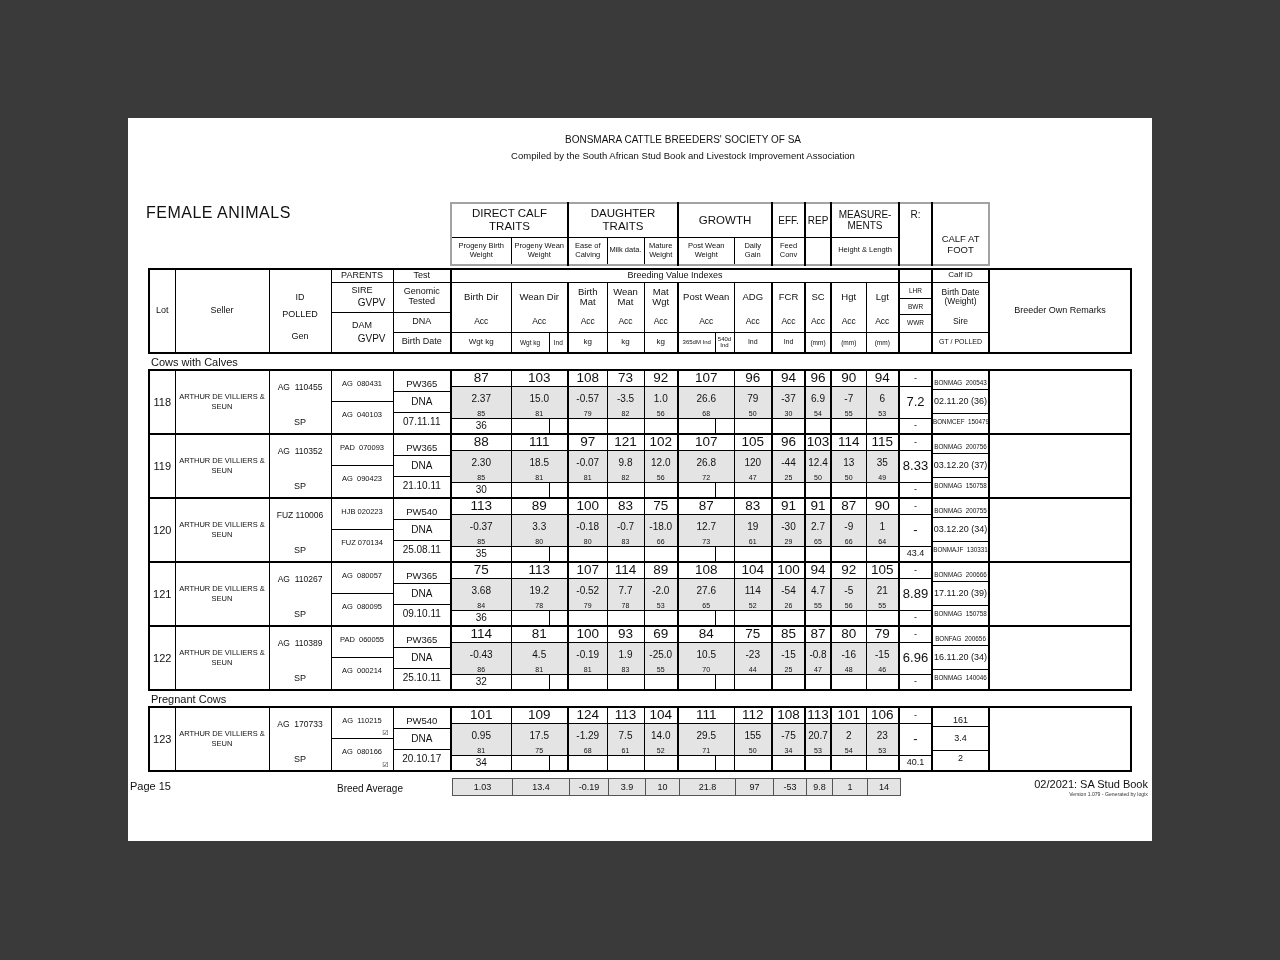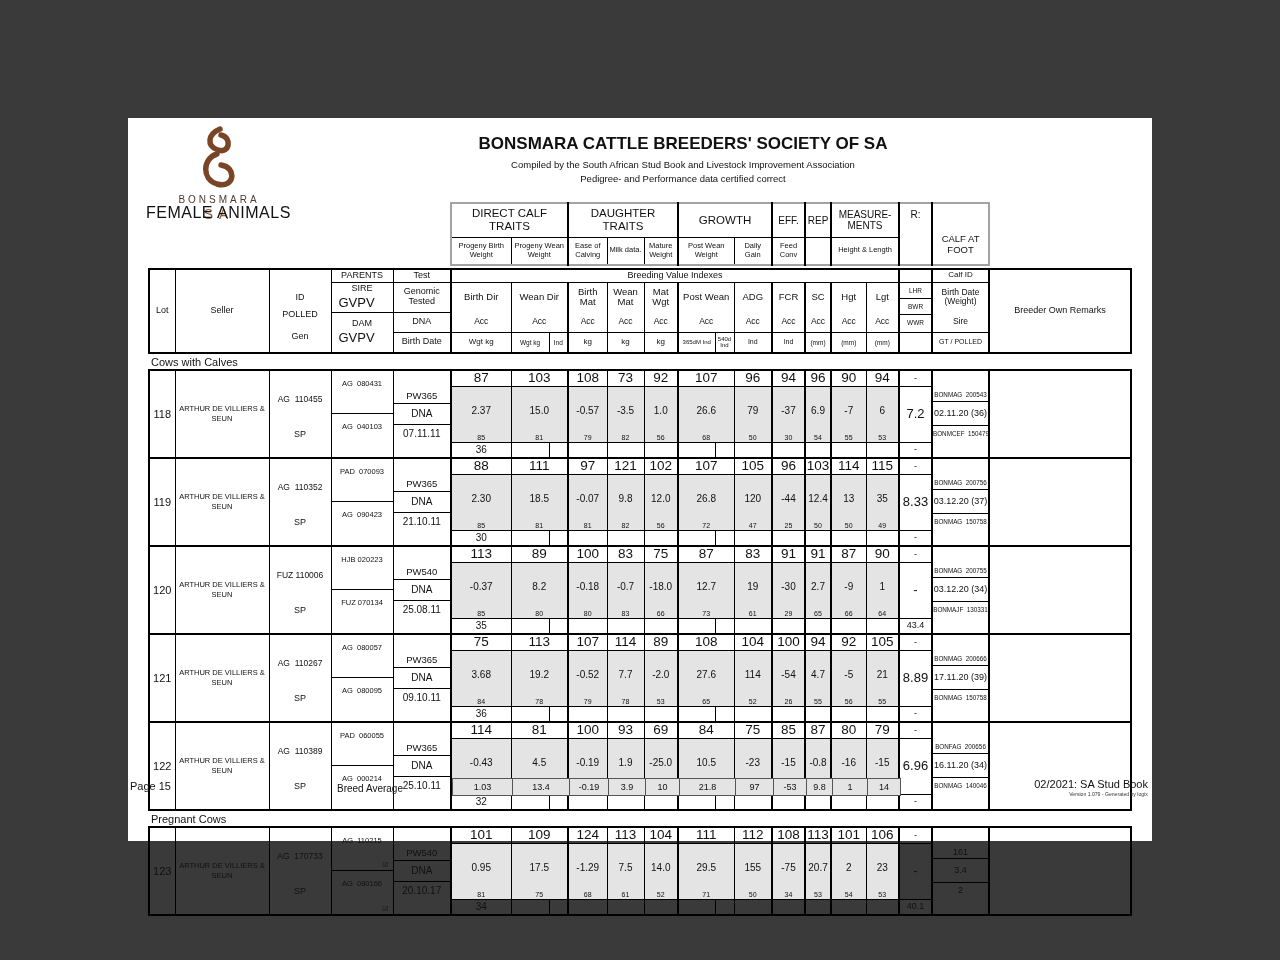--- a/index.html
+++ b/index.html
@@ -6,21 +6,21 @@
 html,body{background:#3a3a3a}
 body{font-family:"Liberation Sans",sans-serif;color:#111}
 .canvas{position:relative;width:1280px;height:960px;background:#3a3a3a;overflow:hidden}
 .page{position:absolute;left:128px;top:118px;width:1024px;height:723px;background:#ffffff}
 
 
 .logo{position:absolute;left:26px;top:6px;width:130px;text-align:center}
 .logo .lname{font-size:10px;letter-spacing:3px;color:#4c3a2e;margin-top:2px}
 .logo .lsub{font-size:14px;letter-spacing:6px;color:#8a5a38;margin-top:1px}
 .titleblk{position:absolute;left:320px;top:16px;width:470px;text-align:center}
-.titleblk .t{font-size:17px;font-weight:bold}
+.titleblk .t{font-size:10px;font-weight:normal}
 .titleblk .s1{font-size:9.5px;margin-top:5px}
 .titleblk .s2{font-size:9.5px;margin-top:3px}
 .auction{position:absolute;right:26px;top:22px;text-align:right;font-size:11px;line-height:1.55}
 .females{position:absolute;left:18px;top:86px;font-size:16px;letter-spacing:.5px}
 
 table{border-collapse:collapse;table-layout:fixed}
 td{overflow:hidden}
 .pre{white-space:pre-line}
 
 
@@ -44,21 +44,21 @@
 .bL2{border-left:2px solid #000 !important}
 
 .h1{height:13px}.h2{height:30px}.h3{height:20px}.h4{height:21px}
 .hc{font-size:9px}
 .sm8{font-size:8px}.sm7{font-size:7px}
 .c-idh{vertical-align:top;padding-top:13px !important}
 .c-idh div{font-size:9px}
 .c-idh .g1{margin-bottom:7px}
 .c-idh .g2{margin-bottom:13px}
 .pcell{font-size:9px}
-.gvpv{display:flex;justify-content:flex-start;padding:2px 7px 0;font-size:13px}
+.gvpv{display:flex;justify-content:flex-end;padding:2px 7px 0;font-size:10px}
 .hname{font-size:9.5px;border-bottom-width:0 !important;white-space:pre-line}
 .hacc{font-size:8.5px;border-top-width:0 !important;vertical-align:top}
 .rstack{padding:0;vertical-align:top}
 .rstack div{height:16px;line-height:16px;font-size:6.5px;border-bottom:1px solid #000}
 .rstack div.lastr{border-bottom:0;height:17px}
 .cbw{border-bottom-width:0 !important;font-size:8.5px}
 .csr{border-top-width:0 !important;vertical-align:top;font-size:8.5px}
 .u8{font-size:8px}.u7{font-size:7px}.u65{font-size:6.5px}.u6{font-size:6px;line-height:1}
 .c-remh{font-size:9px}
 
@@ -67,21 +67,21 @@
 .bvi{font-size:13.5px}
 .bvv{font-size:10px;background:#e4e4e4;border-bottom-width:0 !important}
 .bva{font-size:7px;background:#e4e4e4;border-top-width:0 !important;vertical-align:top}
 .bvb{font-size:10px}
 .c-lot{font-size:11px}
 .c-seller{font-size:7.5px;padding:0 3px !important;line-height:1.35 !important}
 .c-id{vertical-align:top}
 .idv{font-size:8.5px;margin-top:7px;white-space:pre}
 .pold{font-size:9px;margin-top:26px}
 .c-par{vertical-align:top;font-size:7.5px}
-.half{height:43px;line-height:26px;position:relative;white-space:pre}
+.half{height:31px;line-height:26px;position:relative;white-space:pre}
 .hdiv{border-bottom:1px solid #000}
 .chk{position:absolute;right:4px;bottom:1px;font-size:7px;line-height:8px}
 .c-test{vertical-align:top}
 .tt{height:16px;line-height:15px;font-size:9.5px;border-bottom:1px solid #000}
 .tm{height:20px;line-height:20px;font-size:10px}
 .tb{height:17px;line-height:17px;font-size:10px;border-top:1px solid #000}
 .c-r{font-size:9px}
 .c-rm{font-size:13px}
 .c-calf{vertical-align:top}
 .cf1{height:14px;line-height:14px;font-size:6.3px;border-bottom:1px solid #000;white-space:pre}
@@ -97,35 +97,24 @@
 .foot-right{position:absolute;right:4px;top:660px;text-align:right}
 .foot-right .fr1{font-size:11px}
 .foot-right .fr2{font-size:6px;color:#333;margin-top:2px;transform:scale(.85);transform-origin:right top}
 </style>
 </head>
 <body>
 
 <div class="canvas">
   <div class="page">
 
-    <div class="logo">
-      <svg width="52" height="64" viewBox="0 0 52 64">
-        <g fill="none" stroke="#7a4527" stroke-width="5.5" stroke-linecap="round">
-          <path d="M27 5 C15 10 13 22 25 26 C37 30 39 13 28 11"></path>
-          <path d="M24 30 C10 34 8 55 24 60 C42 65 44 43 28 41"></path>
-        </g>
-      </svg>
-      <div class="lname">BONSMARA</div>
-      <div class="lsub">SA</div>
-    </div>
 
     <div class="titleblk">
       <div class="t">BONSMARA CATTLE BREEDERS' SOCIETY OF SA</div>
       <div class="s1">Compiled by the South African Stud Book and Livestock Improvement Association</div>
-      <div class="s2">Pedigree- and Performance data certified correct</div>
     </div>
 
 
     <div class="females">FEMALE ANIMALS</div>
 
     <table class="trait">
       <colgroup>
         <col style="width:60px">
           <col style="width:38px">
           <col style="width:19px">
@@ -489,21 +478,21 @@
             <td class="c-r bL2">-</td>
             <td class="c-calf bL2" rowspan="4">
               <div class="cf1">BONMAG  200755</div>
               <div class="cf2">03.12.20 (34)</div>
               <div class="cf3">BONMAJF  130331</div>
             </td>
             <td class="c-rem bL2" rowspan="4"></td>
           </tr>
           <tr class="tr-v">
             <td class="bvv bL2">-0.37</td>
-            <td class="bvv" colspan="2">8.2</td>
+            <td class="bvv" colspan="2">3.3</td>
             <td class="bvv bL2">-0.18</td>
             <td class="bvv">-0.7</td>
             <td class="bvv">-18.0</td>
             <td class="bvv bL2" colspan="2">12.7</td>
             <td class="bvv">19</td>
             <td class="bvv bL2">-30</td>
             <td class="bvv bL2">2.7</td>
             <td class="bvv bL2">-9</td>
             <td class="bvv">1</td>
             <td class="c-rm bL2" rowspan="2">-</td>

